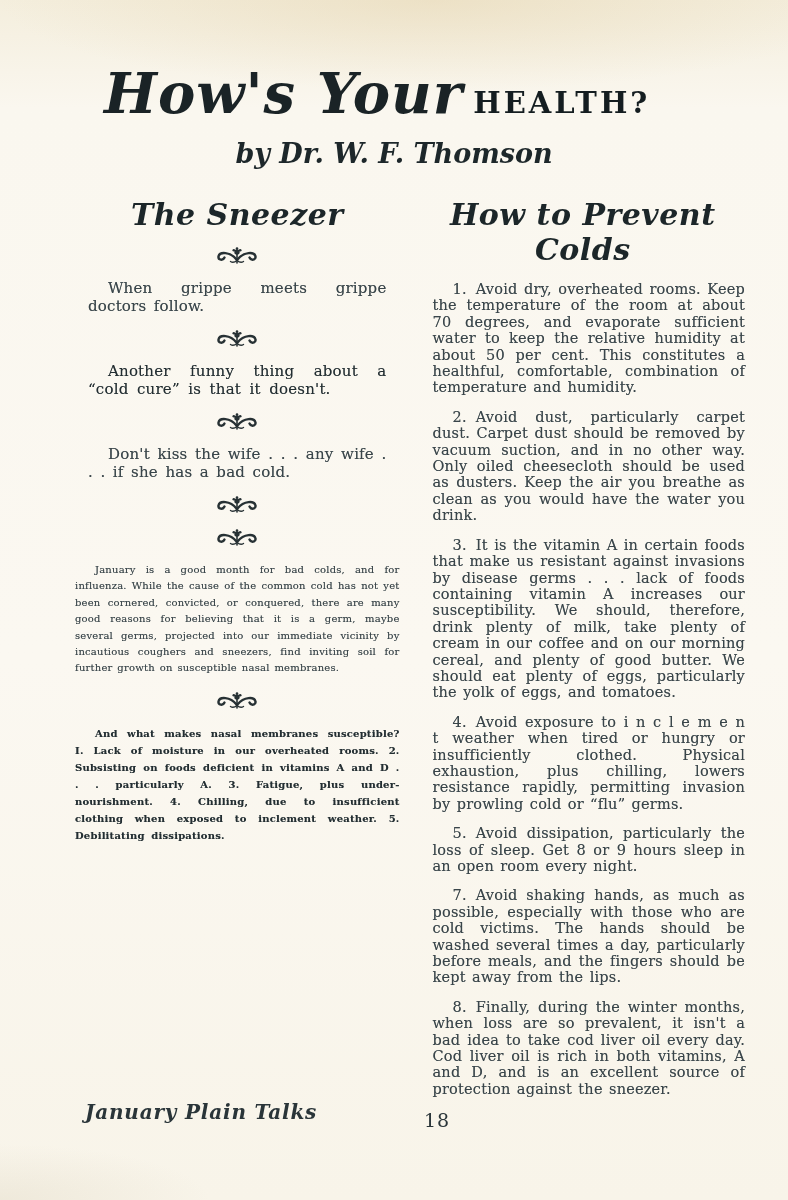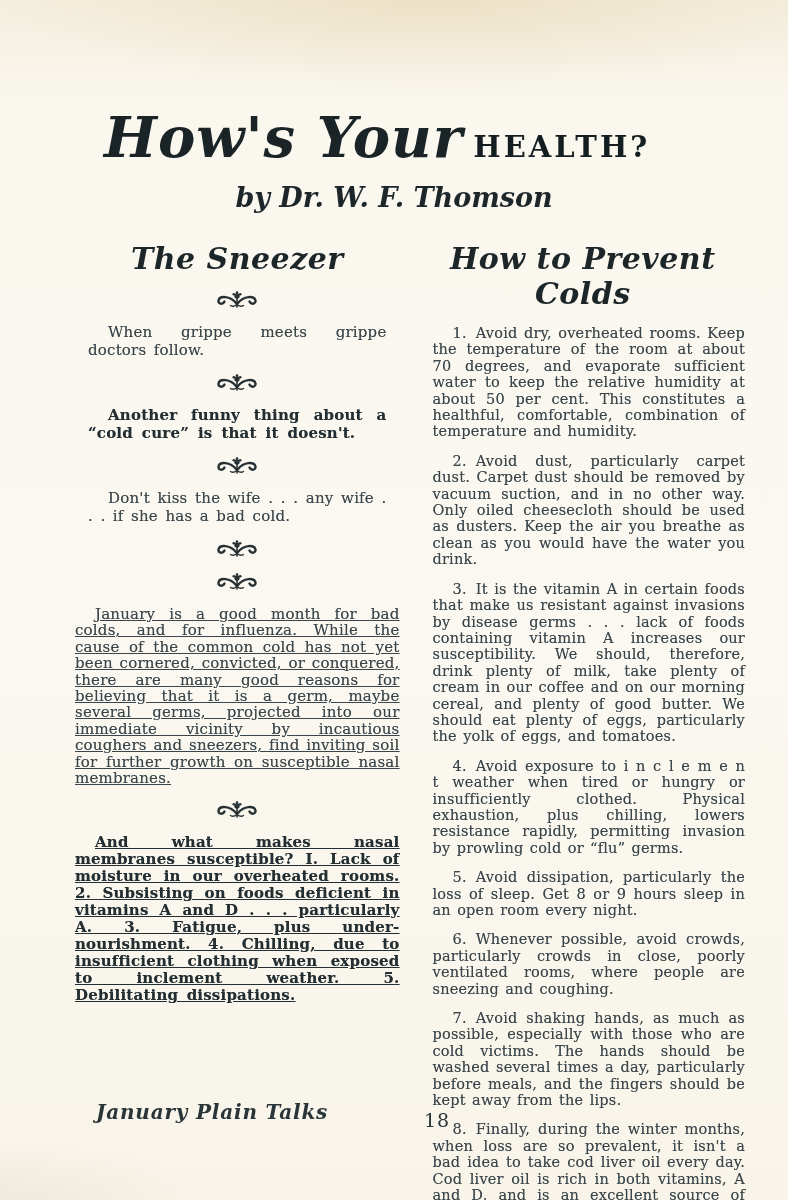--- a/index.html
+++ b/index.html
@@ -11,21 +11,21 @@
     height: 1200px;
     overflow: hidden;
     background:
       radial-gradient(ellipse 620px 130px at 55% 0%, rgba(224,204,160,0.38), rgba(224,204,160,0) 70%),
       radial-gradient(ellipse 300px 80px at 0% 100%, rgba(210,200,175,0.25), rgba(210,200,175,0) 70%),
       linear-gradient(180deg, #f4eedd 0%, #faf7ef 9%, #fbf8f1 55%, #f8f4e9 100%);
     font-family: "DejaVu Serif", "Liberation Serif", serif;
     color: #39454a;
   }
 
-  .masthead { padding-top: 60px; margin-top: 44px; }
+  .masthead { padding-top: 60px; }
   .title-line { padding-left: 104px; white-space: nowrap; }
   .title-script {
     font-style: italic;
     font-size: 56px;
     font-weight: 600;
     letter-spacing: 1px;
     color: #1a2326;
   }
   .title-caps {
     font-size: 29px;
@@ -74,52 +74,51 @@
   .quip {
     margin: 5px 13px;
     text-indent: 20px;
     text-align: justify;
     font-size: 15px;
     line-height: 17.5px;
     letter-spacing: 0.2px;
     word-spacing: 2.5px;
     text-shadow: 0 0 0.4px rgba(57,69,74,0.5);
   }
-  .quip.bold { font-weight: 700; color: #232e32; word-spacing: 3.5px; }
+  .quip.bold { font-weight: 400; color: #232e32; word-spacing: 3.5px; }
 
   .para {
     margin: 8px 0 0 0;
     text-indent: 20px;
     text-align: justify;
-    font-size: 15px;
+    font-size: 10px;
     line-height: 16.4px;
     letter-spacing: 0.2px;
     word-spacing: 1.5px;
     text-shadow: 0 0 0.4px rgba(57,69,74,0.5);
-    text-decoration: underline;
   }
   .para.bold { font-weight: 700; color: #232e32; word-spacing: 3px; line-height: 17px; }
 
   .ornament { text-align: center; margin: 15px auto 15px; height: 18px; line-height: 0; }
 
   .item {
     margin: 0 0 13px 12px;
     text-indent: 20px;
     text-align: justify;
     font-size: 14.5px;
     line-height: 16.4px;
     letter-spacing: 0.2px;
     word-spacing: 1.5px;
     text-shadow: 0 0 0.4px rgba(57,69,74,0.5);
   }
   .item .num { margin-right: 9px; }
 
   .page-footer { position: absolute; top: 1100px; left: 0; width: 100%; height: 30px; }
   .journal {
-    position: absolute; left: 96px; top: 0;
+    position: absolute; left: 85px; top: 0;
     font-style: italic; font-weight: 600;
     font-size: 20px; color: #2a3539; letter-spacing: 0.8px;
   }
   .pagenum {
     position: absolute; left: 424px; top: 9px;
     font-size: 19px; color: #2a3539; letter-spacing: 1px;
   }
 </style>
 </head>
 <body>
@@ -260,21 +259,20 @@
     </section>
 
     <section class="col col-right">
       <h2 class="col-heading">How to Prevent Colds</h2>
 
       <p class="item"><span class="num">1.</span><span class="itext">Avoid dry, overheated rooms. Keep the temperature of the room at about 70 degrees, and evaporate sufficient water to keep the relative humidity at about 50 per cent.  This constitutes a healthful, comfortable, combination of temperature and humidity.</span></p>
       <p class="item"><span class="num">2.</span><span class="itext">Avoid dust, particularly carpet dust.  Carpet dust should be removed by vacuum suction, and in no other way. Only oiled cheesecloth should be used as dusters.  Keep the air you breathe as clean as you would have the water you drink.</span></p>
       <p class="item"><span class="num">3.</span><span class="itext">It is the vitamin A in certain foods that make us resistant against invasions by disease germs . . . lack of foods containing vitamin A increases our susceptibility.  We should, therefore, drink plenty of milk, take plenty of cream in our coffee and on our morning cereal, and plenty of good butter. We should eat plenty of eggs, particularly the yolk of eggs, and tomatoes.</span></p>
       <p class="item"><span class="num">4.</span><span class="itext">Avoid exposure to i n c l e m e n t weather when tired or hungry or insufficiently clothed.  Physical exhaustion, plus chilling, lowers resistance rapidly, permitting invasion by prowling cold or “flu” germs.</span></p>
       <p class="item"><span class="num">5.</span><span class="itext">Avoid dissipation, particularly the loss of sleep. Get 8 or 9 hours sleep in an open room every night.</span></p>
-      <p class="item"><span class="num">6.</span><span class="itext">Whenever possible, avoid crowds, particularly crowds in close, poorly ventilated rooms, where people are sneezing and coughing.</span></p>
       <p class="item"><span class="num">7.</span><span class="itext">Avoid shaking hands, as much as possible, especially with those who are cold victims.  The hands should be washed several times a day, particularly before meals, and the fingers should be kept away from the lips.</span></p>
       <p class="item"><span class="num">8.</span><span class="itext">Finally, during the winter months, when loss are so prevalent, it isn't a bad idea to take cod liver oil every day. Cod liver oil is rich in both vitamins, A and D, and is an excellent source of protection against the sneezer.</span></p>
     </section>
 
   </div>
 
   <footer class="page-footer">
     <span class="journal">January Plain Talks</span>
     <span class="pagenum">18</span>
   </footer>

